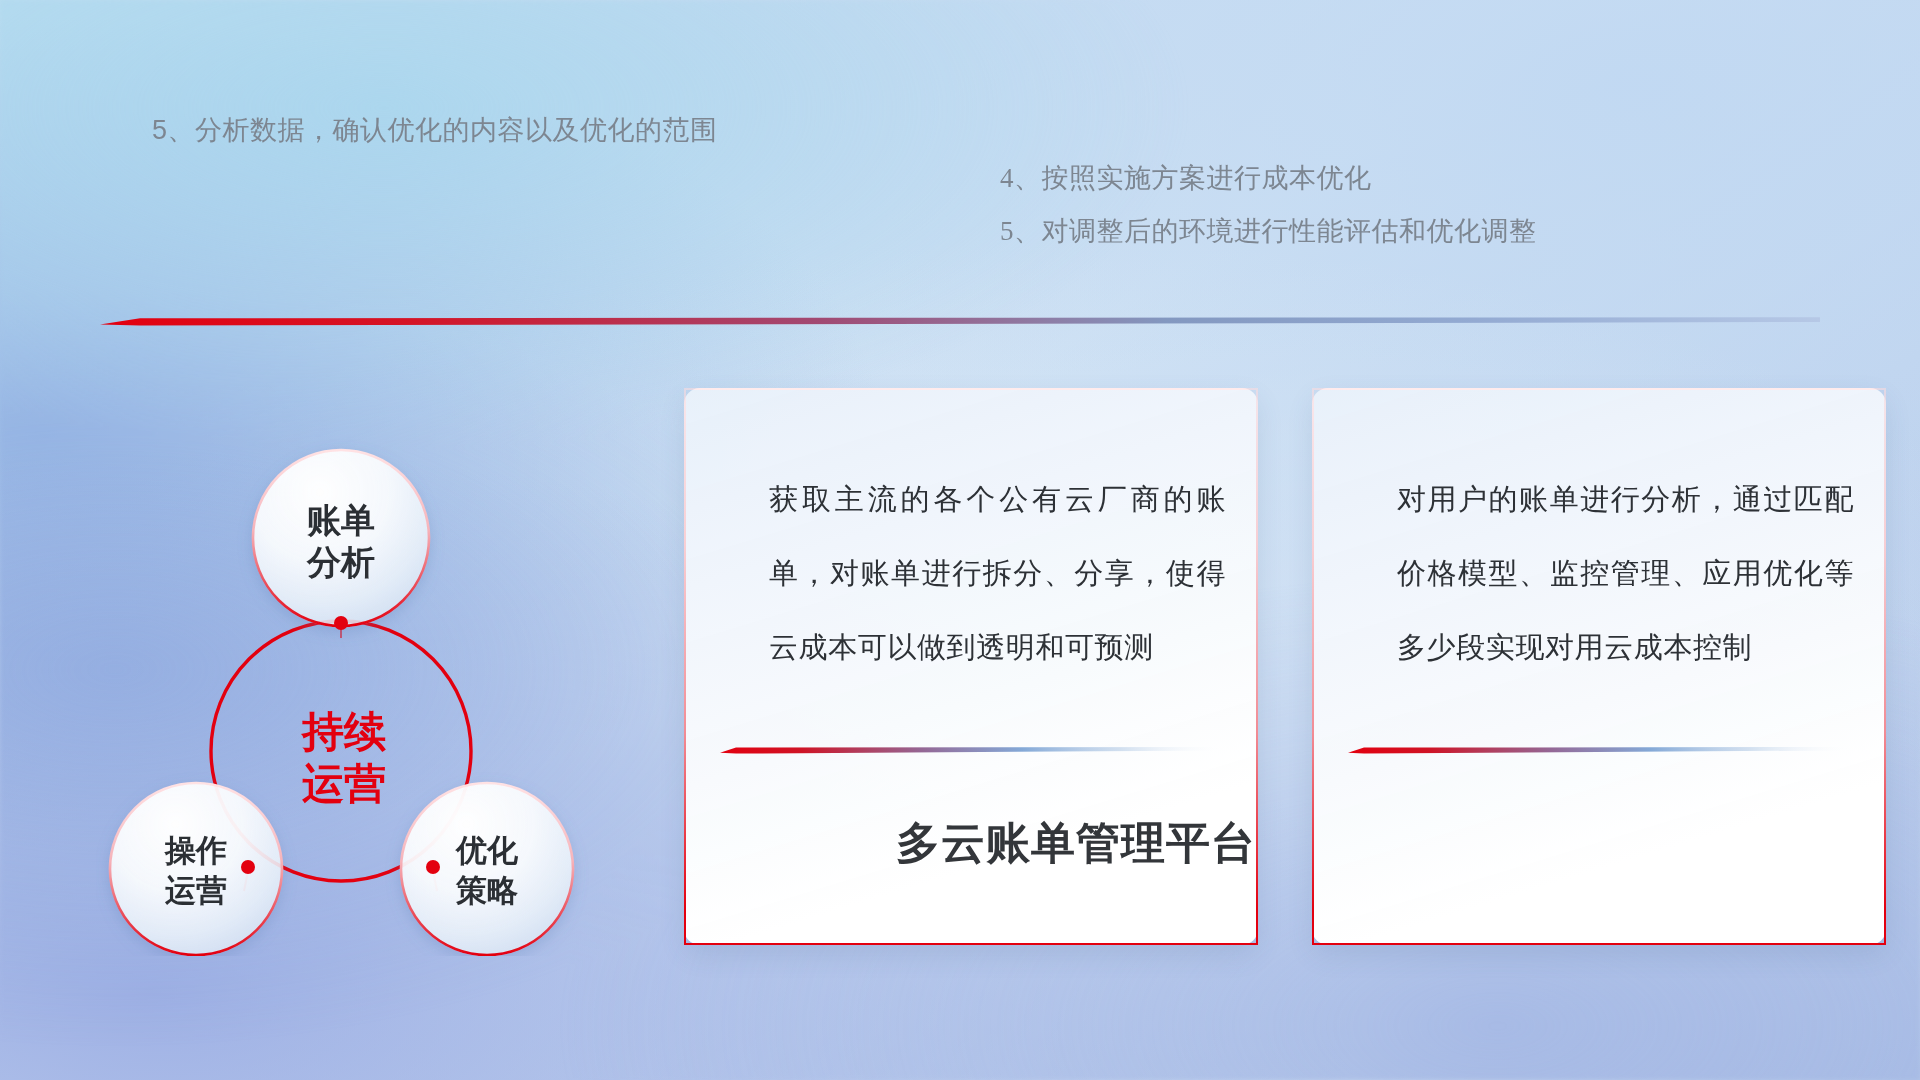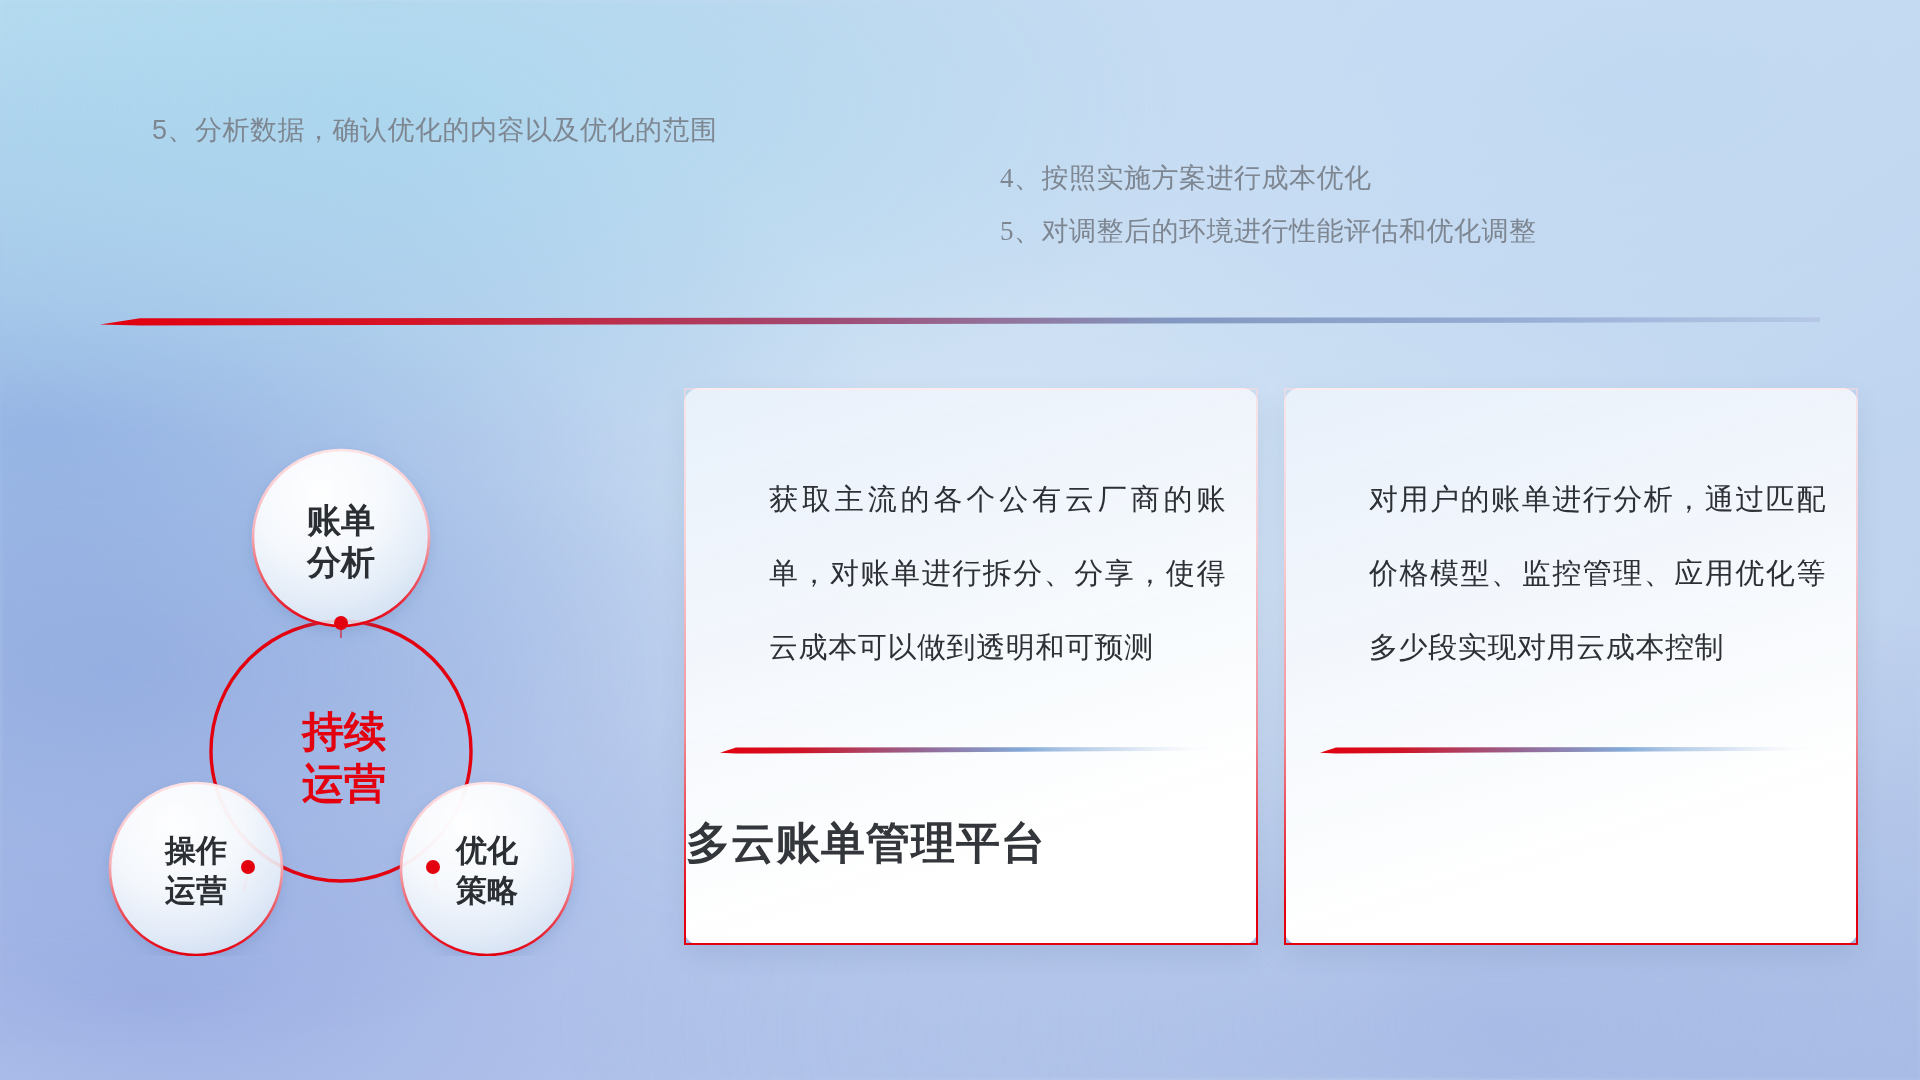--- a/index.html
+++ b/index.html
@@ -100,21 +100,21 @@
     overflow: hidden;
   }
   .card::after {
     content: "";
     position: absolute;
     inset: 0;
     border-radius: 16px;
     pointer-events: none;
   }
   #card-1 { left: 684px; }
-  #card-2 { left: 1284px; font-family: Liberation Serif, serif; }
+  #card-2 { left: 1312px; font-family: Liberation Serif, serif; }
 
   .card-body {
     position: absolute;
     left: 38px;
     right: 30px;
     top: 72px;
     color: #2d3136;
     font-size: 29px;
     line-height: 74px;
     letter-spacing: 0.6px;
@@ -127,21 +127,21 @@
     left: 34px;
     right: 32px;
     top: 356px;
     height: 8px;
   }
   .card-title {
     position: absolute;
     left: 0;
     right: 0;
     top: 424px;
-    text-align: left;
+    text-align: right;
     font-size: 44px;
     font-weight: bold;
     color: #33363a;
     letter-spacing: 1px;
     text-shadow: 1px 1px 0 rgba(255,255,255,0.9);
   }
 </style>
 </head>
 <body>
 

